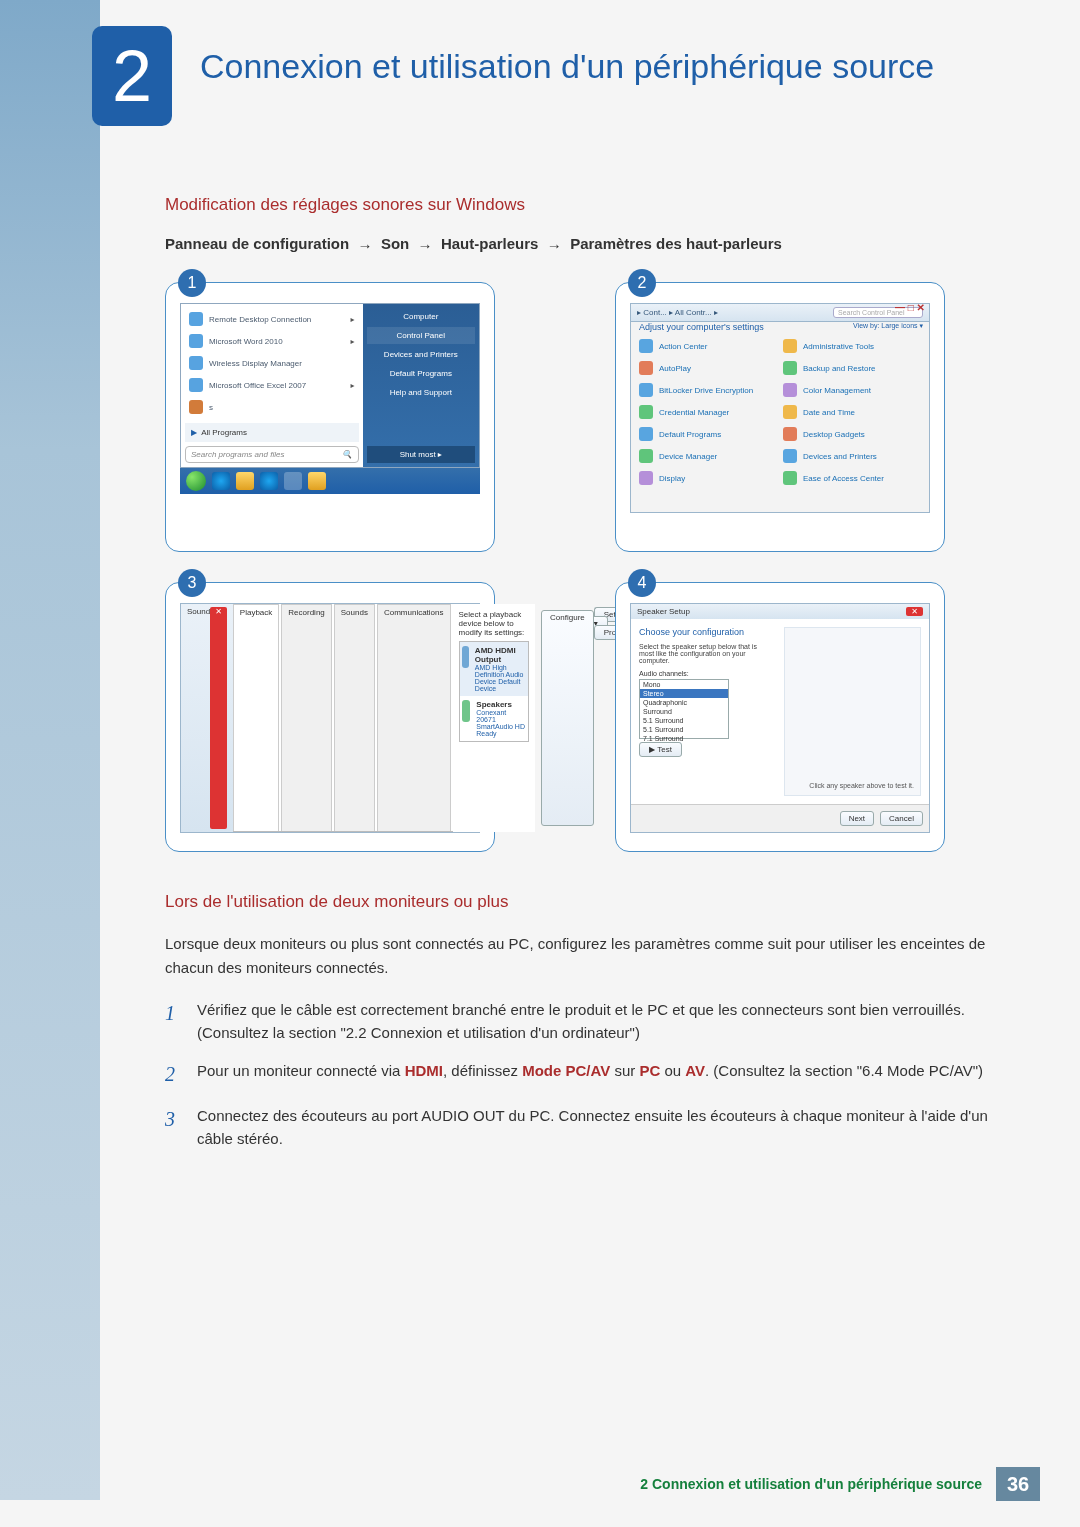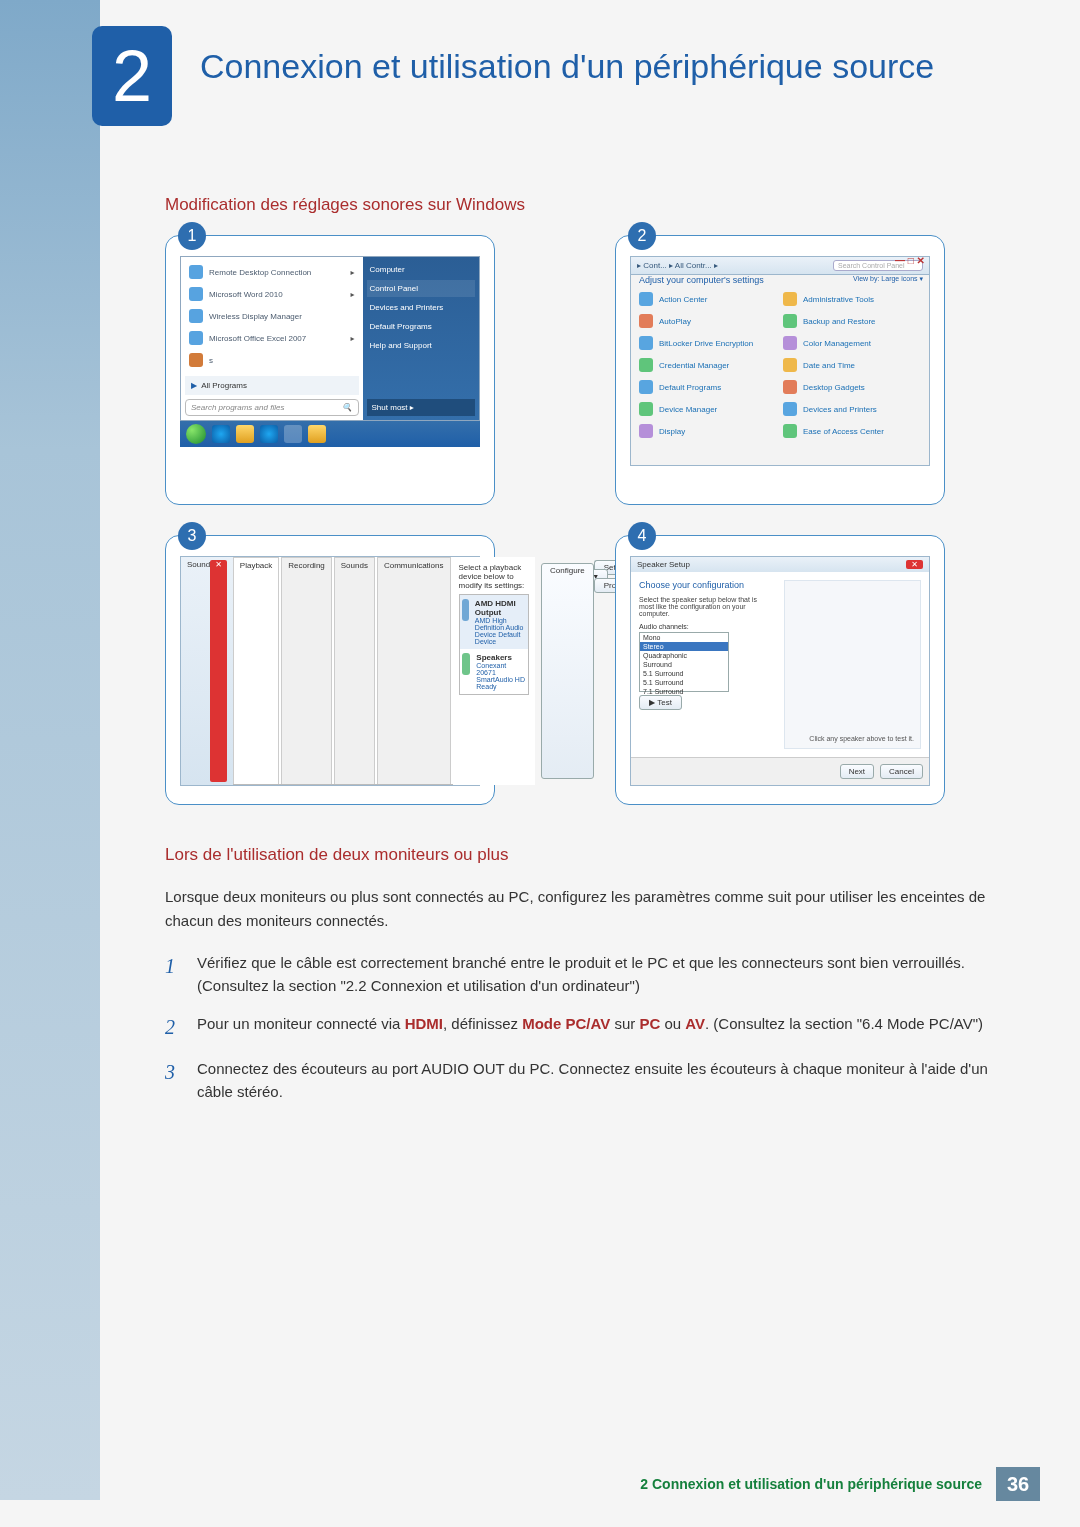--- a/index.html
+++ b/index.html
@@ -123,20 +123,21 @@
     color: #888;
     display: flex; justify-content: space-between;
   }
   .startmenu-right {
     flex: 1;
     background: linear-gradient(#2b5e95, #346fab);
     color: #fff;
     display: flex; flex-direction: column;
     padding: 4px;
     gap: 2px;
+    text-align: center;
   }
   .sm-r-item { padding: 4px 3px; font-size: 8px; }
   .sm-shutdown {
     margin-top: auto;
     background: #1f4d7c;
     padding: 4px 5px;
     font-size: 8px;
   }
   .taskbar {
     width: 100%; height: 26px;
@@ -239,20 +240,29 @@
 <div class="side-bar"></div>
 
 <div class="chapter-badge">
   <span>2</span>
 </div>
 <div class="chapter-title">Connexion et utilisation d'un périphérique source</div>
 
 <div class="content">
 
   <div class="section-header">Modification des réglages sonores sur Windows</div>
+  <div class="path-line">
+    <span class="bold">Panneau de configuration</span>
+    &nbsp;<span>→</span>&nbsp;
+    <span class="bold">Son</span>
+    &nbsp;<span>→</span>&nbsp;
+    <span class="bold">Haut-parleurs</span>
+    &nbsp;<span>→</span>&nbsp;
+    <span class="bold">Paramètres des haut-parleurs</span>
+  </div>
 
   <div class="screens-grid">
 
     <div class="screen-card">
       <div class="step-badge">1</div>
       <div class="startmenu">
         <div class="startmenu-left">
           <div class="sm-item">
               <span class="ico"></span>
               <span>Remote Desktop Connection</span>

